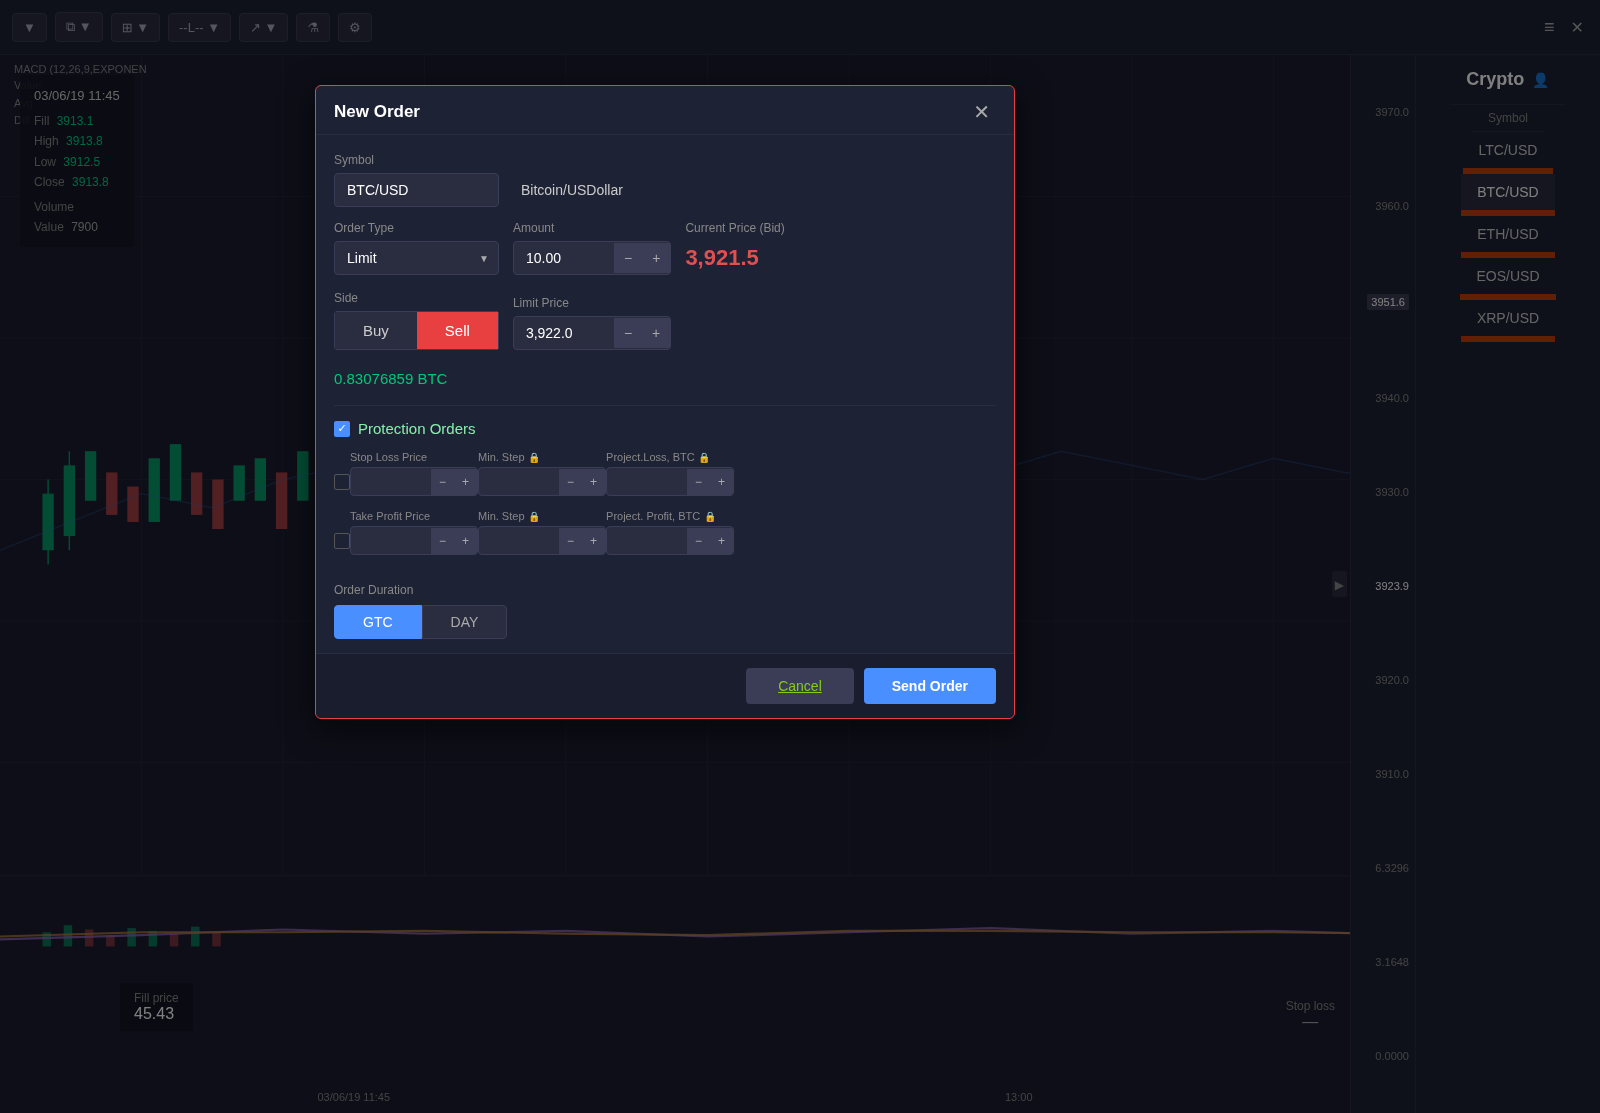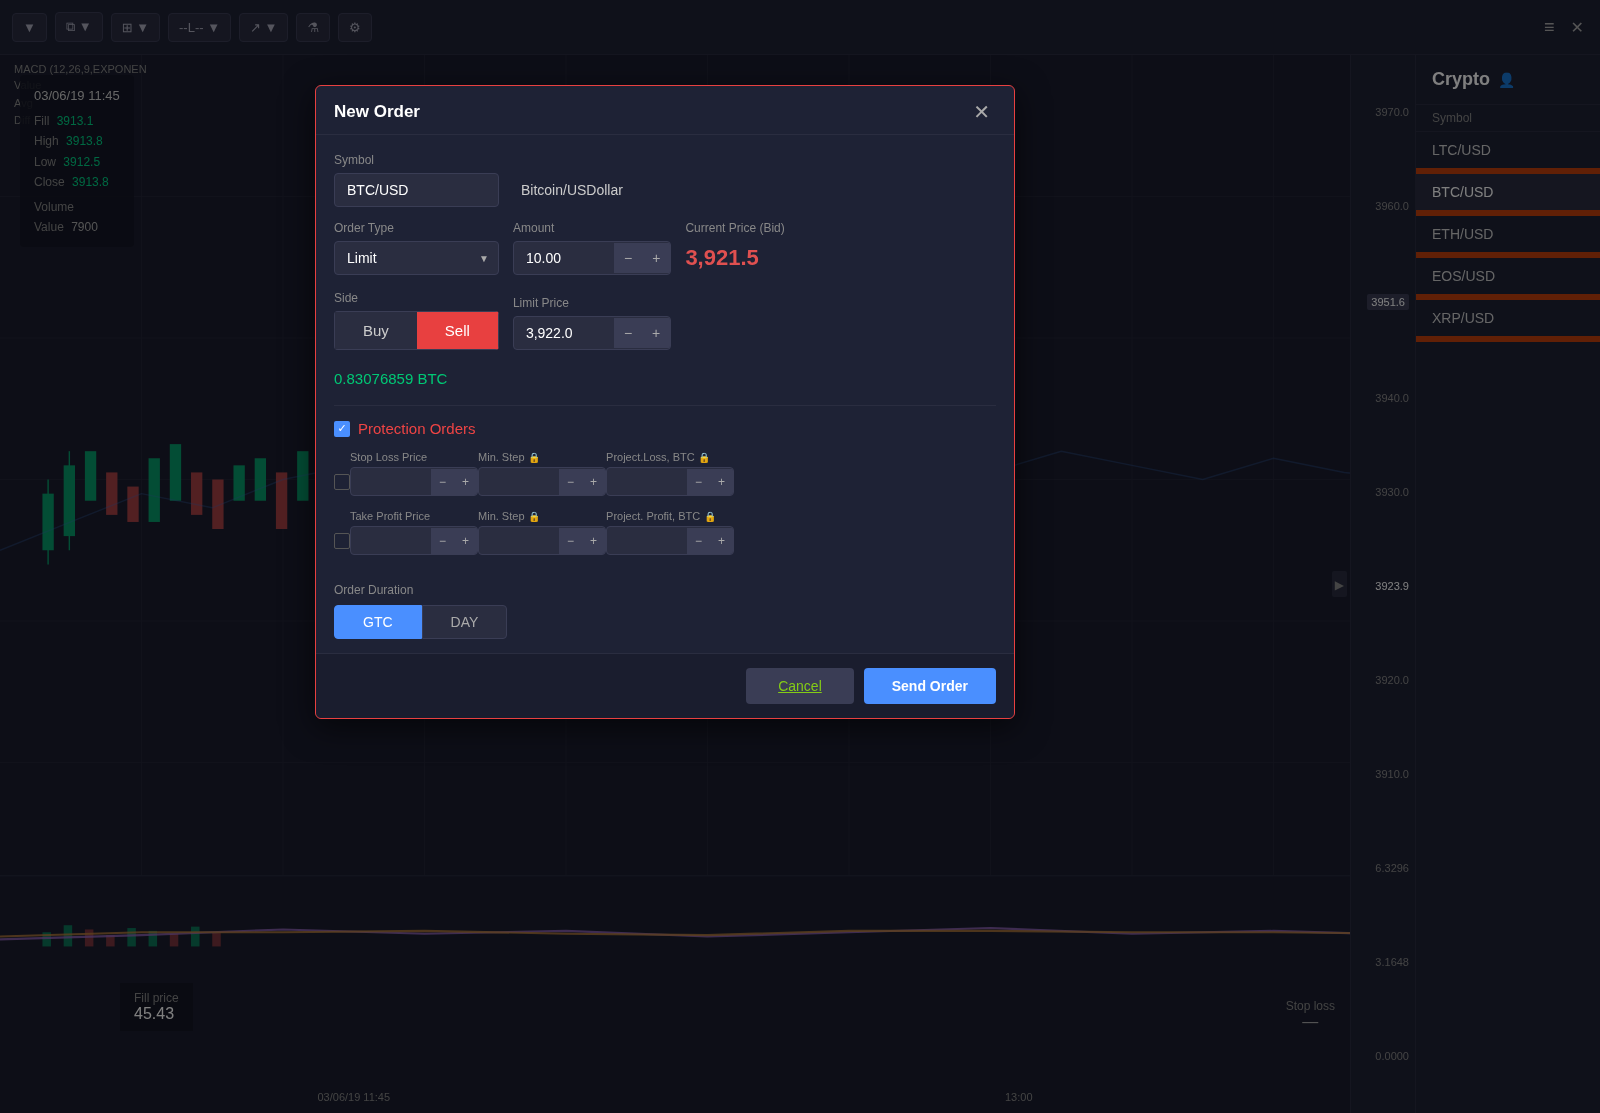--- a/index.html
+++ b/index.html
@@ -131,20 +131,21 @@
     }
     .stop-loss-area .dash { color: #aaa; font-size: 16px; }
 
     
     .sidebar {
       width: 185px;
       background: #1e2235;
       border-left: 1px solid #2a2d40;
       display: flex;
       flex-direction: column;
+      align-items: center;
     }
     .sidebar-header {
       padding: 14px 16px;
       border-bottom: 1px solid #2a2d40;
       display: flex;
       align-items: center;
       gap: 8px;
     }
     .sidebar-title {
       font-size: 18px;
@@ -367,21 +368,21 @@
     }
     .protection-header {
       display: flex;
       align-items: center;
       gap: 8px;
       margin-bottom: 14px;
     }
     .protection-title {
       font-size: 15px;
       font-weight: 500;
-      color: #ef4444;
+      color: #86efac;
     }
     .checkbox-custom {
       width: 16px;
       height: 16px;
       background: #4a8fff;
       border: none;
       border-radius: 2px;
       display: flex;
       align-items: center;
       justify-content: center;

